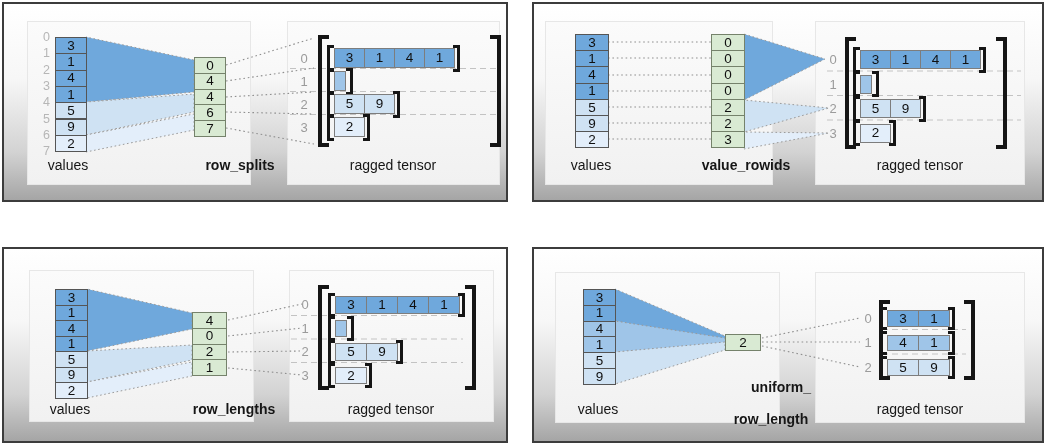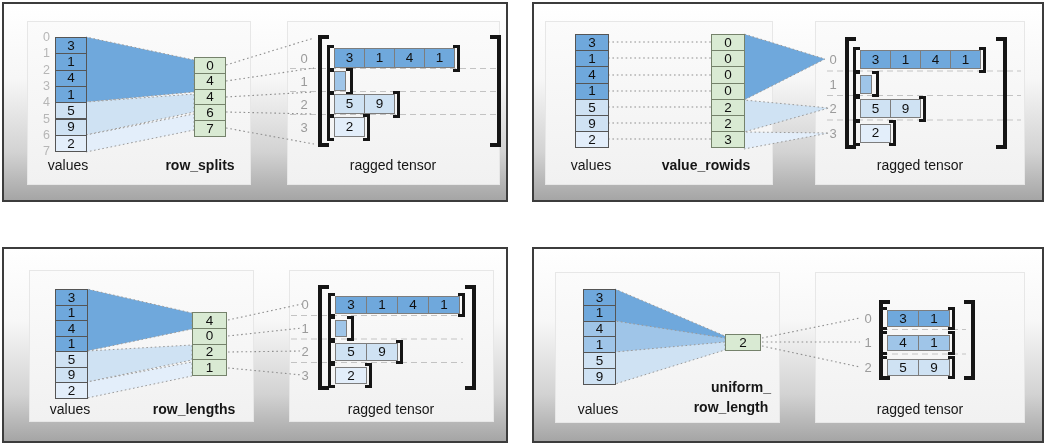--- a/index.html
+++ b/index.html
@@ -6,21 +6,21 @@
   #canvas{position:relative;width:1046px;height:445px;background:#ffffff;overflow:hidden;}
   .panel{position:absolute;box-sizing:border-box;border:2px solid #3c3c3c;
          background:linear-gradient(180deg,#ffffff 0%,#f7f7f7 38%,#d2d2d2 76%,#a5a5a5 100%);}
   .inner{position:absolute;background:linear-gradient(180deg,#fbfbfb,#f1f1f1);border:1px solid #e7e7e7;box-sizing:border-box;}
   svg.overlay{position:absolute;left:0;top:0;}
   .cell{position:absolute;box-sizing:border-box;border:1px solid #555;display:flex;align-items:center;justify-content:center;
         font-size:13.5px;color:#101010;line-height:1;}
   .cell.gcell{border-color:#75826b;}
   .cell.tcell{border-color:#7d7d7d;}
   .lbl{position:absolute;transform:translate(-50%,-50%);font-size:14px;color:#161616;white-space:nowrap;}
-  .lbl.bold{font-weight:700;}
+  .lbl.bold{font-weight:700;margin-left:40px;}
   .lbl.gray{font-size:13px;color:#9b9b9b;transform:translate(-50%,-50%);}
   .idx{position:absolute;font-size:12.5px;color:#b6b6b6;text-align:right;transform:translateY(-50%);}
   .brk{position:absolute;box-sizing:border-box;}
 </style>
 </head>
 <body>
 
 <div id="canvas">
     <div class="panel" style="left: 2px; top: 2px; width: 506px; height: 200px;">
       <div class="inner" style="left: 23px; top: 17px; width: 224px; height: 164px;"></div>
@@ -209,21 +209,21 @@
       </svg>
       <div class="cell vcell" style="left: 49px; top: 40px; width: 33px; height: 16.8px; background: rgb(111, 168, 220);">3</div>
       <div class="cell vcell" style="left: 49px; top: 55.8px; width: 33px; height: 16.8px; background: rgb(111, 168, 220);">1</div>
       <div class="cell vcell" style="left: 49px; top: 71.6px; width: 33px; height: 16.8px; background: rgb(159, 197, 232);">4</div>
       <div class="cell vcell" style="left: 49px; top: 87.4px; width: 33px; height: 16.8px; background: rgb(159, 197, 232);">1</div>
       <div class="cell vcell" style="left: 49px; top: 103.2px; width: 33px; height: 16.8px; background: rgb(207, 226, 243);">5</div>
       <div class="cell vcell" style="left: 49px; top: 119px; width: 33px; height: 16.8px; background: rgb(207, 226, 243);">9</div>
       <div class="cell gcell" style="left: 191px; top: 85px; width: 36px; height: 17px; background: rgb(217, 234, 211);">2</div>
       <div class="lbl" style="left: 64px; top: 160px;">values</div>
       <div class="lbl bold" style="left: 207px; top: 138px;">uniform_</div>
-      <div class="lbl bold" style="left: 197px; top: 158px;">row_length</div>
+      <div class="lbl bold" style="left: 197px; top: 170px;">row_length</div>
       <div class="lbl" style="left: 386px; top: 160px;">ragged tensor</div>
       <div class="brk" style="left: 345px; top: 51px; width: 11px; height: 80px; border-top: 4px solid rgb(21, 21, 21); border-bottom: 4px solid rgb(21, 21, 21); border-left: 4px solid rgb(21, 21, 21);"></div>
       <div class="brk" style="left: 430px; top: 51px; width: 11px; height: 80px; border-top: 4px solid rgb(21, 21, 21); border-bottom: 4px solid rgb(21, 21, 21); border-right: 4px solid rgb(21, 21, 21);"></div>
       <div class="lbl gray" style="left: 334px; top: 68.75px;">0</div>
       <div class="cell tcell" style="left: 353px; top: 61px; width: 32px; height: 16.5px; background: rgb(111, 168, 220);">3</div>
       <div class="cell tcell" style="left: 384px; top: 61px; width: 32px; height: 16.5px; background: rgb(111, 168, 220);">1</div>
       <div class="brk" style="left: 346px; top: 57.5px; width: 7px; height: 23.5px; border-top: 3px solid rgb(21, 21, 21); border-bottom: 3px solid rgb(21, 21, 21); border-left: 3px solid rgb(21, 21, 21);"></div>
       <div class="brk" style="left: 414px; top: 57.5px; width: 7px; height: 23.5px; border-top: 3px solid rgb(21, 21, 21); border-bottom: 3px solid rgb(21, 21, 21); border-right: 3px solid rgb(21, 21, 21);"></div>
       <div class="lbl gray" style="left: 334px; top: 93.25px;">1</div>
       <div class="cell tcell" style="left: 353px; top: 85.5px; width: 32px; height: 16.5px; background: rgb(159, 197, 232);">4</div>

